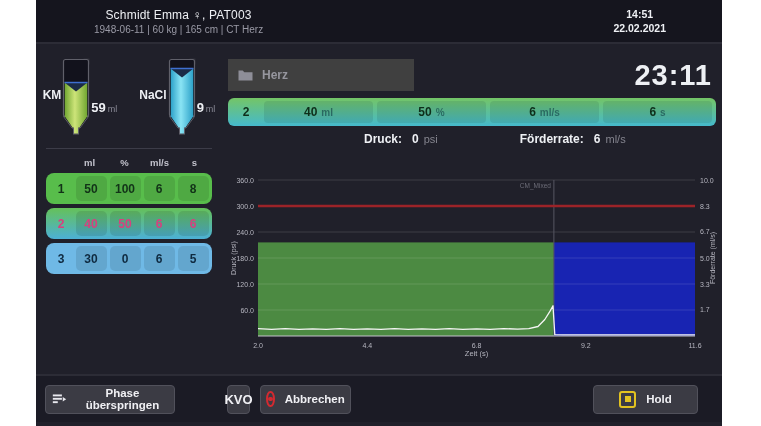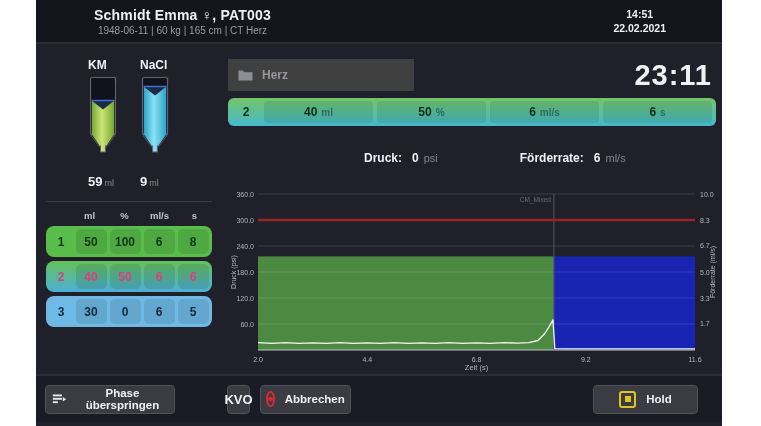--- a/index.html
+++ b/index.html
@@ -2,32 +2,32 @@
 <html><head>
 <meta charset="utf-8">
 <style>
   html,body{margin:0;padding:0}
   body{width:761px;height:426px;background:#ffffff;font-family:"Liberation Sans",sans-serif;position:relative;overflow:hidden}
   .app{position:absolute;left:36px;top:0;width:686px;height:426px;background:#20202a;color:#eef0f4;overflow:hidden}
 
   
   .topbar{height:44px;background:#15151e;border-bottom:2px solid #2c2c36;display:flex;justify-content:space-between;align-items:center;padding:0 56px 0 58px;box-sizing:border-box}
   .patient{text-align:center}
-  .pname{font-size:14px;font-weight:bold;letter-spacing:.2px}
+  .pname{font-size:12px;font-weight:normal;letter-spacing:.2px}
   .pdetails{font-size:10px;color:#9a9aa6;margin-top:2px}
   .clock{text-align:center;font-weight:bold}
   .time{font-size:10.5px}
   .date{font-size:10.5px;margin-top:2px}
 
   .content{display:flex;height:330px}
 
   
   .left{width:192px;box-sizing:border-box;padding:14px 0 0 10px}
   .syringes{display:flex;gap:22px;justify-content:center;width:166px}
-  .syr{display:flex;flex-direction:column;}
+  .syr{display:flex;flex-direction:row;align-items:center}
   .syr-label{font-size:12px;font-weight:bold;margin-bottom:4px}
   .syr-svg{width:30px;height:78px;display:block}
   .syr-val{font-size:13px;font-weight:bold;margin-top:20px}
   .syr-val .unit{font-size:9px;color:#8a8a96;font-weight:normal;margin-left:2px}
   .sep{border:none;border-top:1px solid #3c3c48;width:166px;margin:12px 0 8px 0}
   .ptable{width:166px}
   .thead{display:grid;grid-template-columns:26px 1fr 1fr 1fr 1fr;font-size:9.5px;color:#c2c2cc;font-weight:bold;margin-bottom:5px}
   .thead span{text-align:center}
   .prow{display:grid;grid-template-columns:26px 1fr 1fr 1fr 1fr;height:31px;border-radius:8px;margin-bottom:4px;align-items:center;padding:0 2px;box-sizing:border-box}
   .pnum{text-align:center;font-size:12px;font-weight:bold}
@@ -40,21 +40,21 @@
   .right{flex:1;position:relative;padding-left:2px;box-sizing:border-box}
   .proto-row{display:flex;align-items:center;margin-top:14px;height:34px}
   .proto-field{width:186px;height:32px;background:#404040;border-radius:0;display:flex;align-items:center;padding:0 10px;gap:9px;box-sizing:border-box}
   .proto-field .proto-name{color:#96969e;font-size:12px;font-weight:bold}
   .timer{margin-left:auto;margin-right:10px;font-size:29px;font-weight:bold;letter-spacing:1px}
   .active-bar{width:488px;height:28px;border-radius:6px;background:linear-gradient(180deg,#74c566 0%,#45b9cc 100%);display:flex;align-items:center;margin-top:6px;padding:0 2px;box-sizing:border-box}
   .ab-num{width:32px;text-align:center;font-weight:bold;font-size:12px;color:#0e2e1a}
   .ab-cell{flex:1;height:22px;margin:0 2px;background:rgba(0,30,40,0.10);border-radius:4px;display:flex;align-items:center;justify-content:center;gap:4px}
   .ab-cell b{font-size:12px;color:#0e2e1a}
   .ab-cell i{font-style:normal;font-size:10px;color:rgba(10,50,60,0.55);font-weight:bold}
-  .readouts{display:flex;margin-top:20px;padding-left:136px;gap:82px;height:24px;align-items:center}
+  .readouts{display:flex;margin-top:6px;padding-left:136px;gap:82px;height:24px;align-items:flex-start}
   .ro{display:flex;align-items:baseline}
   .ro b{font-size:12px}
   .ro .val{font-size:12px;font-weight:bold;margin-left:10px}
   .ro .unit{font-size:11px;color:#84848e;margin-left:5px}
   #chart-svg{width:494px;height:198px;margin-top:6px;display:block;font-family:"Liberation Sans",sans-serif}
 
   
   footer{height:48px;border-top:2px solid #2c2c36;background:#1b1b25;display:flex;align-items:center;padding:0 24px 0 9px;box-sizing:border-box}
   .btn{height:29px;background:#3b3b44;border:1px solid #51515b;border-radius:4px;color:#f0f0f4;font-weight:bold;font-size:11.5px;display:flex;align-items:center;justify-content:center;gap:10px;font-family:"Liberation Sans",sans-serif;cursor:pointer;box-sizing:border-box}
   .btn.skip{width:130px}

